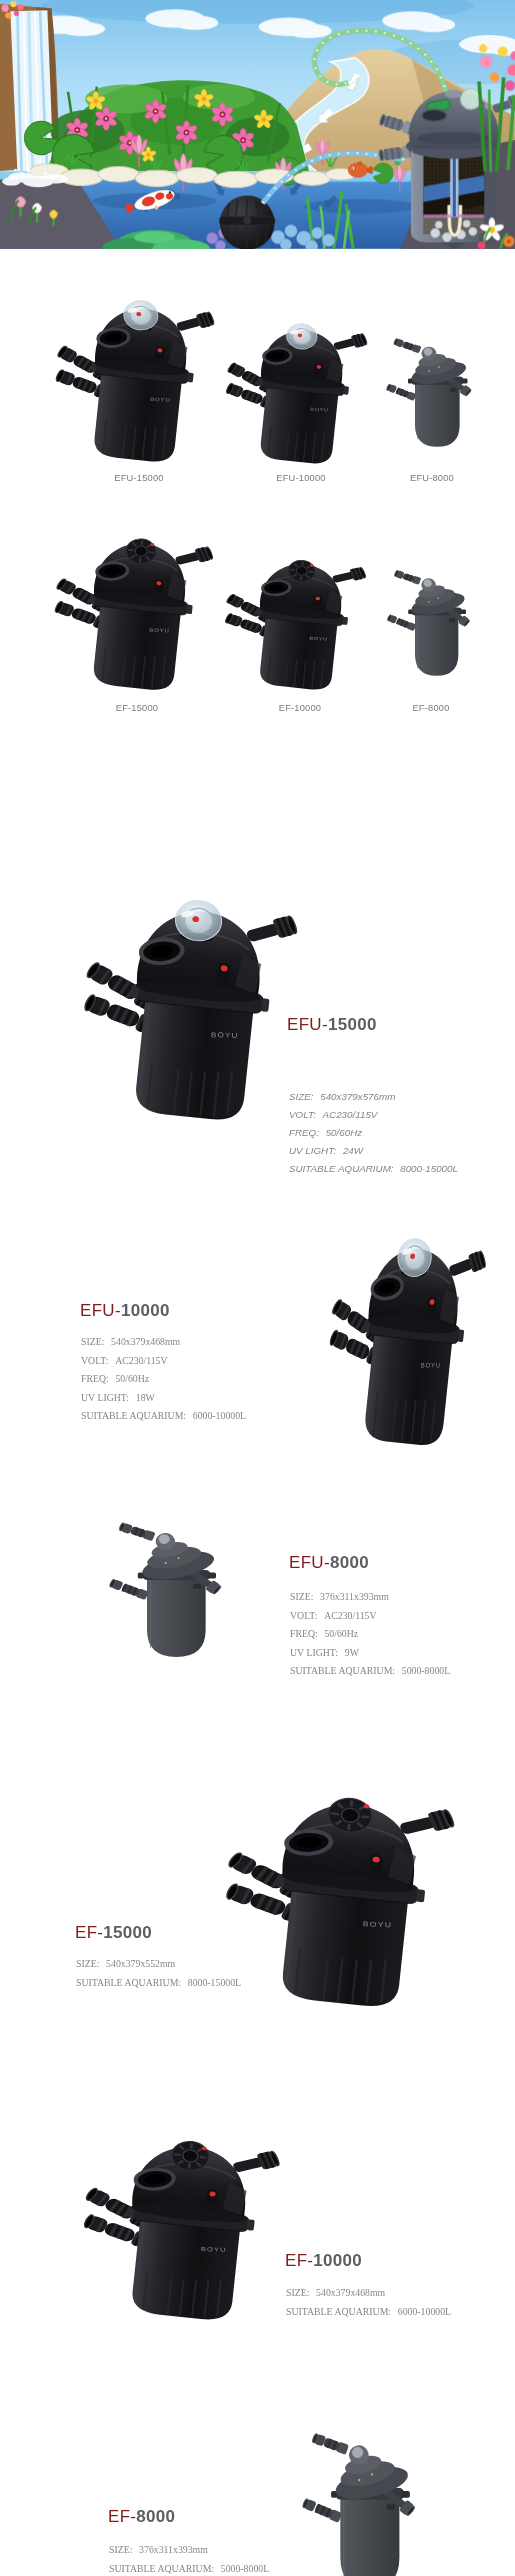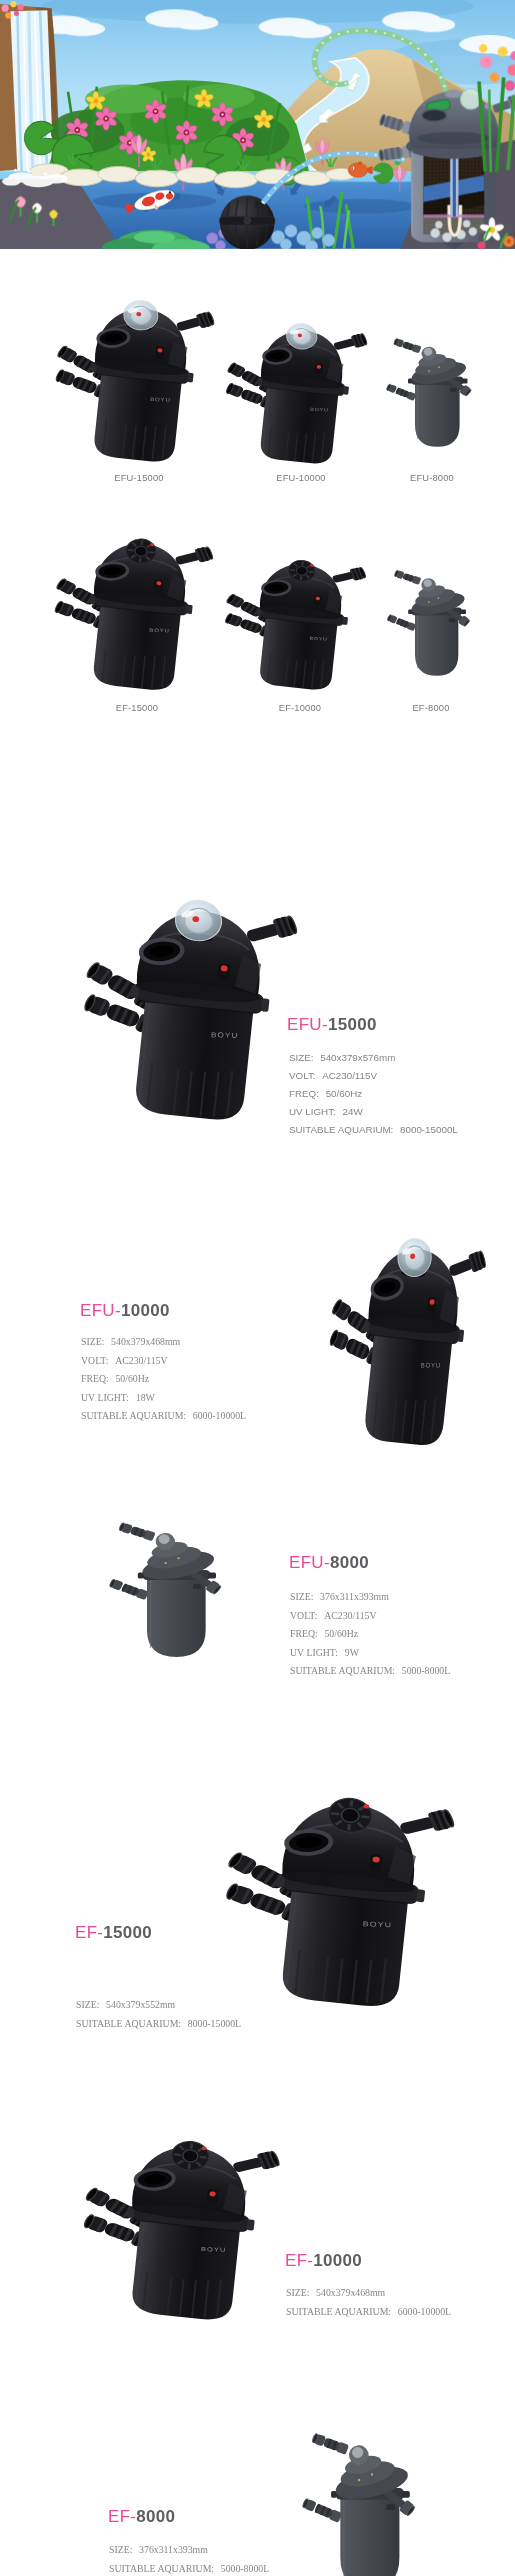--- a/index.html
+++ b/index.html
@@ -6,21 +6,21 @@
   body{font-family:"Liberation Sans","DejaVu Sans",sans-serif;}
   #page{position:relative;width:515px;height:2637px;margin:0 auto;background:#fff;overflow:hidden;}
   .abs{position:absolute;}
   .banner{left:0;top:0;width:515px;height:249px;}
   .banner svg{display:block;width:100%;height:100%;}
   .product{pointer-events:none;}
   .product svg{display:block;width:100%;height:100%;overflow:visible;}
   .tilt{transform:rotate(6deg);}
   .grid-label{width:88px;text-align:center;font-size:9.3px;line-height:11.3px;color:#7a7a78;letter-spacing:0.2px;}
   .detail-title{font-size:17px;line-height:23px;letter-spacing:0.3px;white-space:nowrap;}
-  .t-pre{color:#ec4899;font-weight:400;}
+  .t-pre{color:#7f1d1d;font-weight:400;}
   .t-num{color:#5e5e62;font-weight:700;margin-top:7px;}
   .specs{font-size:9.8px;color:#86868b;white-space:nowrap;}
   .specs.s35 .spec-row{line-height:18px;height:18px;}
   .specs.s36 .spec-row{line-height:18.5px;height:18.5px;font-family:Liberation Serif, serif;}
   .spec-value{margin-left:6.7px;}
 </style>
 </head>
 <body>
 
 <div id="page">
@@ -1039,21 +1039,21 @@
       <circle r="31" fill="url(#gGl)" stroke="#d6dee4" stroke-width="1.5" opacity=".95"></circle>
       <circle r="19" fill="rgba(235,244,250,.45)" stroke="#9fb0bb" stroke-width="2"></circle>
       <circle cx="-4" cy="-2" r="4.5" fill="#d8302f"></circle>
       <ellipse cx="-10" cy="-15" rx="9" ry="4.5" fill="#fff" opacity=".8" transform="rotate(-28)"></ellipse>
     </g>
       </svg>
     </div>
   <div class="abs detail-title" style="left:287px;top:1013px;">
     <span class="t-pre">EFU-</span><span class="t-num">15000</span>
   </div>
-  <div class="abs specs s35" style="left:289px;top:1049px;">
+  <div class="abs specs s35" style="left:289px;top:1088px;font-style:italic;">
     <div class="spec-row"><span class="spec-label">SIZE:</span><span class="spec-value">540x379x576mm</span></div>
     <div class="spec-row"><span class="spec-label">VOLT:</span><span class="spec-value">AC230/115V</span></div>
     <div class="spec-row"><span class="spec-label">FREQ:</span><span class="spec-value">50/60Hz</span></div>
     <div class="spec-row"><span class="spec-label">UV LIGHT:</span><span class="spec-value">24W</span></div>
     <div class="spec-row"><span class="spec-label">SUITABLE AQUARIUM:</span><span class="spec-value">8000-15000L</span></div>
   </div>
 
   <div class="abs detail-title" style="left:80px;top:1299px;">
     <span class="t-pre">EFU-</span><span class="t-num">10000</span>
   </div>
@@ -1231,21 +1231,21 @@
     <div class="spec-row"><span class="spec-label">SIZE:</span><span class="spec-value">376x311x393mm</span></div>
     <div class="spec-row"><span class="spec-label">VOLT:</span><span class="spec-value">AC230/115V</span></div>
     <div class="spec-row"><span class="spec-label">FREQ:</span><span class="spec-value">50/60Hz</span></div>
     <div class="spec-row"><span class="spec-label">UV LIGHT:</span><span class="spec-value">9W</span></div>
     <div class="spec-row"><span class="spec-label">SUITABLE AQUARIUM:</span><span class="spec-value">5000-8000L</span></div>
   </div>
 
   <div class="abs detail-title" style="left:75px;top:1921px;">
     <span class="t-pre">EF-</span><span class="t-num">15000</span>
   </div>
-  <div class="abs specs s36" style="left:76px;top:1955px;margin-top:41px;">
+  <div class="abs specs s36" style="left:76px;top:1955px;">
     <div class="spec-row"><span class="spec-label">SIZE:</span><span class="spec-value">540x379x552mm</span></div>
     <div class="spec-row"><span class="spec-label">SUITABLE AQUARIUM:</span><span class="spec-value">8000-15000L</span></div>
   </div>
   <div class="abs product tilt" style="left:203px;top:1764px;width:240px;height:238px;">
       <svg viewBox="0 0 300 380" preserveAspectRatio="none">
         <defs>
   <linearGradient id="gB" x1="0" y1="0" x2="1" y2="0">
     <stop offset="0" stop-color="#3b3b41"></stop>
             <stop offset=".25" stop-color="#232327"></stop>
             <stop offset=".6" stop-color="#101013"></stop>

